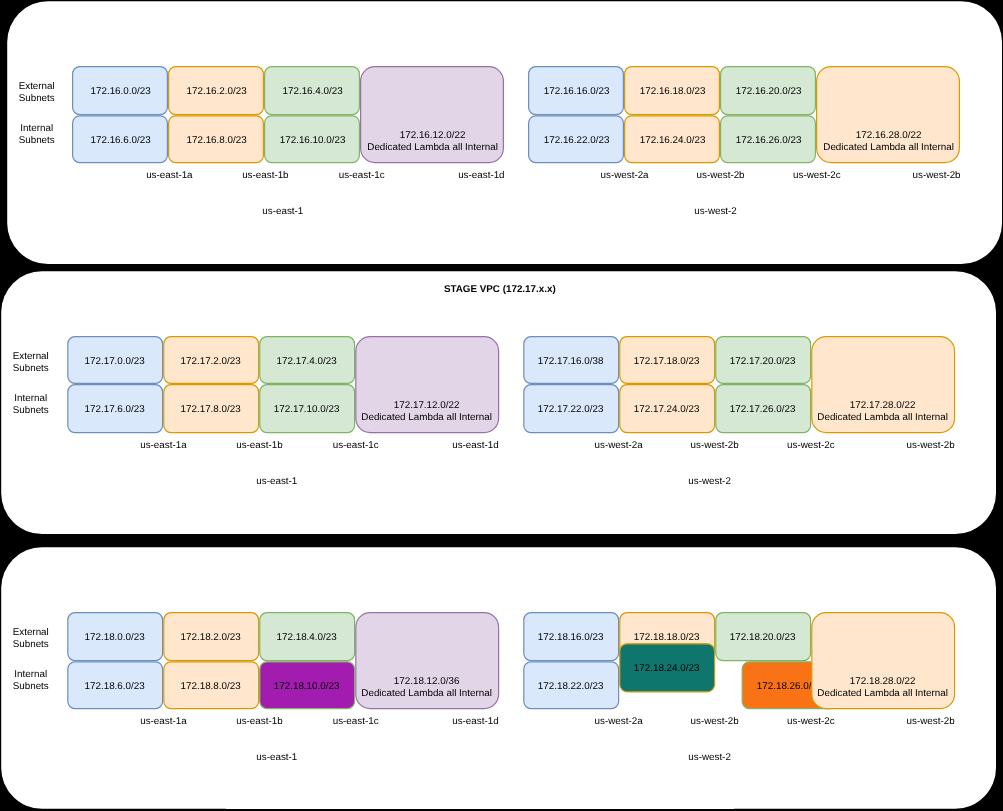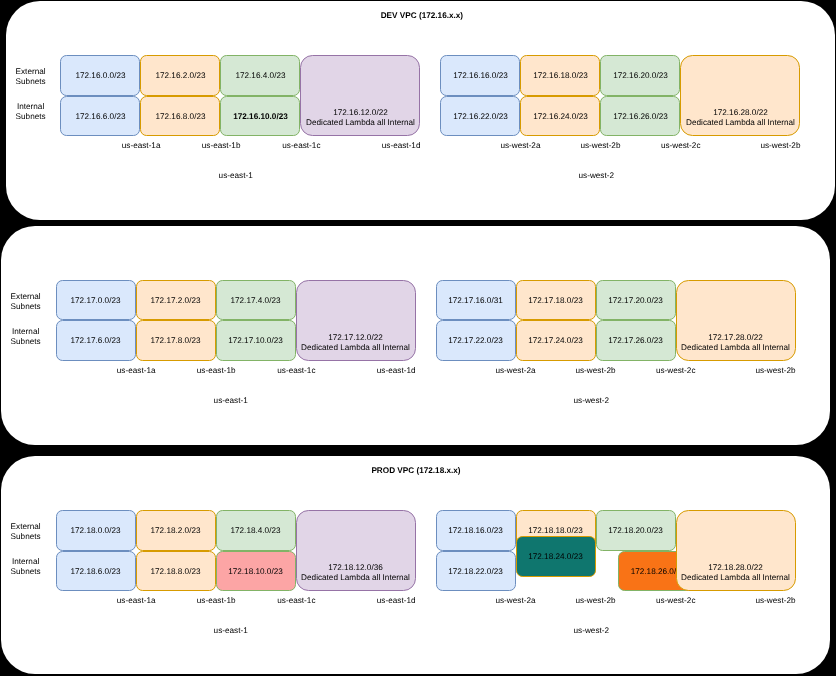--- a/index.html
+++ b/index.html
@@ -23,42 +23,41 @@
      color:#000;white-space:nowrap;}
 .regionlabel{position:absolute;text-align:center;font-size:8.2px;line-height:10px;
      color:#000;white-space:nowrap;}
 </style>
 </head>
 <body>
 
 <div class="stage">
 
   <section class="panel" style="left:5.9px;width:828.7px;top:1.0px;height:219.0px;">
-    <div class="panel-title" style="left:216.0px;width:400px;top:9.9px;">DEV VPC (172.16.x.x)</div>
     <div class="rowlabel" style="left:-25.3px;width:100px;top:66.1px;"><span>External</span><br><span>Subnets</span></div>
     <div class="rowlabel" style="left:-25.3px;width:100px;top:101.3px;"><span>Internal</span><br><span>Subnets</span></div>
     <div class="region-group">
       <div class="cell" style="left: 54.6px; top: 54px; width: 80px; height: 40.5px; background-color: rgb(218, 232, 252); border-color: rgb(108, 142, 191);">
         <div class="txt" style="top:15.3px;">172.16.0.0/23</div>
       </div>
       <div class="cell" style="left: 54.6px; top: 94.5px; width: 80px; height: 40.5px; background-color: rgb(218, 232, 252); border-color: rgb(108, 142, 191);">
         <div class="txt" style="top:15.3px;">172.16.6.0/23</div>
       </div>
       <div class="azlabel" style="left:34.6px;width:120px;top:139.9px;">us-east-1a</div>
       <div class="cell" style="left: 134.6px; top: 54px; width: 80px; height: 40.5px; background-color: rgb(255, 230, 204); border-color: rgb(215, 155, 0);">
         <div class="txt" style="top:15.3px;">172.16.2.0/23</div>
       </div>
       <div class="cell" style="left: 134.6px; top: 94.5px; width: 80px; height: 40.5px; background-color: rgb(255, 230, 204); border-color: rgb(215, 155, 0);">
         <div class="txt" style="top:15.3px;">172.16.8.0/23</div>
       </div>
       <div class="azlabel" style="left:114.6px;width:120px;top:139.9px;">us-east-1b</div>
       <div class="cell" style="left: 214.6px; top: 54px; width: 80px; height: 40.5px; background-color: rgb(213, 232, 212); border-color: rgb(130, 179, 102);">
         <div class="txt" style="top:15.3px;">172.16.4.0/23</div>
       </div>
-      <div class="cell" style="left: 214.6px; top: 94.5px; width: 80px; height: 40.5px; background-color: rgb(213, 232, 212); border-color: rgb(130, 179, 102); font-weight: bold;">
+      <div class="cell" style="left: 214.6px; top: 94.5px; width: 80px; height: 40.5px; background-color: rgb(213, 232, 212); border-color: rgb(130, 179, 102);">
         <div class="txt" style="top:15.3px;">172.16.10.0/23</div>
       </div>
       <div class="azlabel" style="left:194.6px;width:120px;top:139.9px;">us-east-1c</div>
       <div class="cell cell-lambda" style="left: 294.6px; top: 54px; width: 120px; height: 81px; background-color: rgb(225, 213, 231); border-color: rgb(150, 115, 166);">
         <div class="txt" style="top:52.4px;">172.16.12.0/22</div>
         <div class="txt" style="top:62.2px;">Dedicated Lambda all Internal</div>
       </div>
       <div class="azlabel" style="left:294.6px;width:120px;top:139.9px;">us-east-1d</div>
       <div class="regionlabel" style="left:169.8px;width:120px;top:170.3px;">us-east-1</div>
     </div>
@@ -87,20 +86,21 @@
       <div class="cell cell-lambda" style="left: 674.6px; top: 54px; width: 120px; height: 81px; background-color: rgb(255, 230, 204); border-color: rgb(215, 155, 0);">
         <div class="txt" style="top:52.4px;">172.16.28.0/22</div>
         <div class="txt" style="top:62.2px;">Dedicated Lambda all Internal</div>
       </div>
       <div class="azlabel" style="left:674.6px;width:120px;top:139.9px;">us-west-2b</div>
       <div class="regionlabel" style="left:530.4px;width:120px;top:170.3px;">us-west-2</div>
     </div>
   </section>
 
   <section class="panel" style="left:1.0px;width:828.5px;top:225.7px;height:219.3px;">
+    <div class="panel-title" style="left:215.5px;width:400px;top:9.9px;">STAGE VPC (172.17.x.x)</div>
     <div class="rowlabel" style="left:-25.4px;width:100px;top:66.1px;"><span>External</span><br><span>Subnets</span></div>
     <div class="rowlabel" style="left:-25.4px;width:100px;top:101.3px;"><span>Internal</span><br><span>Subnets</span></div>
     <div class="region-group">
       <div class="cell" style="left: 54.5px; top: 54px; width: 80px; height: 40.5px; background-color: rgb(218, 232, 252); border-color: rgb(108, 142, 191);">
         <div class="txt" style="top:15.3px;">172.17.0.0/23</div>
       </div>
       <div class="cell" style="left: 54.5px; top: 94.5px; width: 80px; height: 40.5px; background-color: rgb(218, 232, 252); border-color: rgb(108, 142, 191);">
         <div class="txt" style="top:15.3px;">172.17.6.0/23</div>
       </div>
       <div class="azlabel" style="left:34.5px;width:120px;top:139.9px;">us-east-1a</div>
@@ -120,21 +120,21 @@
       <div class="azlabel" style="left:194.5px;width:120px;top:139.9px;">us-east-1c</div>
       <div class="cell cell-lambda" style="left: 294.5px; top: 54px; width: 120px; height: 81px; background-color: rgb(225, 213, 231); border-color: rgb(150, 115, 166);">
         <div class="txt" style="top:52.4px;">172.17.12.0/22</div>
         <div class="txt" style="top:62.2px;">Dedicated Lambda all Internal</div>
       </div>
       <div class="azlabel" style="left:294.5px;width:120px;top:139.9px;">us-east-1d</div>
       <div class="regionlabel" style="left:169.7px;width:120px;top:170.3px;">us-east-1</div>
     </div>
     <div class="region-group">
       <div class="cell" style="left: 434.5px; top: 54px; width: 80px; height: 40.5px; background-color: rgb(218, 232, 252); border-color: rgb(108, 142, 191);">
-        <div class="txt" style="top:15.3px;">172.17.16.0/31</div>
+        <div class="txt" style="top:15.3px;">172.17.16.0/38</div>
       </div>
       <div class="cell" style="left: 434.5px; top: 94.5px; width: 80px; height: 40.5px; background-color: rgb(218, 232, 252); border-color: rgb(108, 142, 191);">
         <div class="txt" style="top:15.3px;">172.17.22.0/23</div>
       </div>
       <div class="azlabel" style="left:414.5px;width:120px;top:139.9px;">us-west-2a</div>
       <div class="cell" style="left: 514.5px; top: 54px; width: 80px; height: 40.5px; background-color: rgb(255, 230, 204); border-color: rgb(215, 155, 0); padding-left: 12px;">
         <div class="txt" style="top:15.3px;">172.17.18.0/23</div>
       </div>
       <div class="cell" style="left: 514.5px; top: 94.5px; width: 80px; height: 40.5px; background-color: rgb(255, 230, 204); border-color: rgb(215, 155, 0);">
         <div class="txt" style="top:15.3px;">172.17.24.0/23</div>
@@ -150,42 +150,41 @@
       <div class="cell cell-lambda" style="left: 674.5px; top: 54px; width: 120px; height: 81px; background-color: rgb(255, 230, 204); border-color: rgb(215, 155, 0);">
         <div class="txt" style="top:52.4px;">172.17.28.0/22</div>
         <div class="txt" style="top:62.2px;">Dedicated Lambda all Internal</div>
       </div>
       <div class="azlabel" style="left:674.5px;width:120px;top:139.9px;">us-west-2b</div>
       <div class="regionlabel" style="left:530.3px;width:120px;top:170.3px;">us-west-2</div>
     </div>
   </section>
 
   <section class="panel" style="left:1.0px;width:828.5px;top:456.0px;height:218.0px;">
-    <div class="panel-title" style="left:215.0px;width:400px;top:9.9px;">PROD VPC (172.18.x.x)</div>
     <div class="rowlabel" style="left:-25.4px;width:100px;top:66.1px;"><span>External</span><br><span>Subnets</span></div>
     <div class="rowlabel" style="left:-25.4px;width:100px;top:101.3px;"><span>Internal</span><br><span>Subnets</span></div>
     <div class="region-group">
       <div class="cell" style="left: 54.5px; top: 54px; width: 80px; height: 40.5px; background-color: rgb(218, 232, 252); border-color: rgb(108, 142, 191);">
         <div class="txt" style="top:15.3px;">172.18.0.0/23</div>
       </div>
       <div class="cell" style="left: 54.5px; top: 94.5px; width: 80px; height: 40.5px; background-color: rgb(218, 232, 252); border-color: rgb(108, 142, 191);">
         <div class="txt" style="top:15.3px;">172.18.6.0/23</div>
       </div>
       <div class="azlabel" style="left:34.5px;width:120px;top:139.9px;">us-east-1a</div>
       <div class="cell" style="left: 134.5px; top: 54px; width: 80px; height: 40.5px; background-color: rgb(255, 230, 204); border-color: rgb(215, 155, 0);">
         <div class="txt" style="top:15.3px;">172.18.2.0/23</div>
       </div>
       <div class="cell" style="left: 134.5px; top: 94.5px; width: 80px; height: 40.5px; background-color: rgb(255, 230, 204); border-color: rgb(215, 155, 0);">
         <div class="txt" style="top:15.3px;">172.18.8.0/23</div>
       </div>
       <div class="azlabel" style="left:114.5px;width:120px;top:139.9px;">us-east-1b</div>
       <div class="cell" style="left: 214.5px; top: 54px; width: 80px; height: 40.5px; background-color: rgb(213, 232, 212); border-color: rgb(130, 179, 102);">
         <div class="txt" style="top:15.3px;">172.18.4.0/23</div>
       </div>
-      <div class="cell" style="left: 214.5px; top: 94.5px; width: 80px; height: 40.5px; background-color: #fca5a5; border-color: rgb(130, 179, 102); padding-left: 12px;">
+      <div class="cell" style="left: 214.5px; top: 94.5px; width: 80px; height: 40.5px; background-color: #a21caf; border-color: rgb(130, 179, 102); padding-left: 12px;">
         <div class="txt" style="top:15.3px;">172.18.10.0/23</div>
       </div>
       <div class="azlabel" style="left:194.5px;width:120px;top:139.9px;">us-east-1c</div>
       <div class="cell cell-lambda" style="left: 294.5px; top: 54px; width: 120px; height: 81px; background-color: rgb(225, 213, 231); border-color: rgb(150, 115, 166);">
         <div class="txt" style="top:52.4px;">172.18.12.0/36</div>
         <div class="txt" style="top:62.2px;">Dedicated Lambda all Internal</div>
       </div>
       <div class="azlabel" style="left:294.5px;width:120px;top:139.9px;">us-east-1d</div>
       <div class="regionlabel" style="left:169.7px;width:120px;top:170.3px;">us-east-1</div>
     </div>

